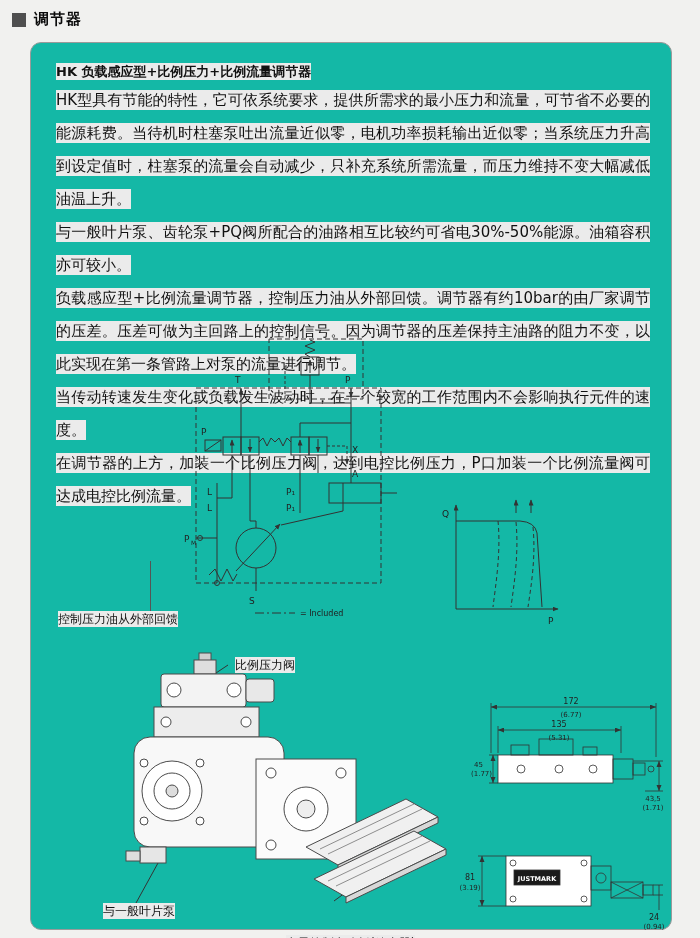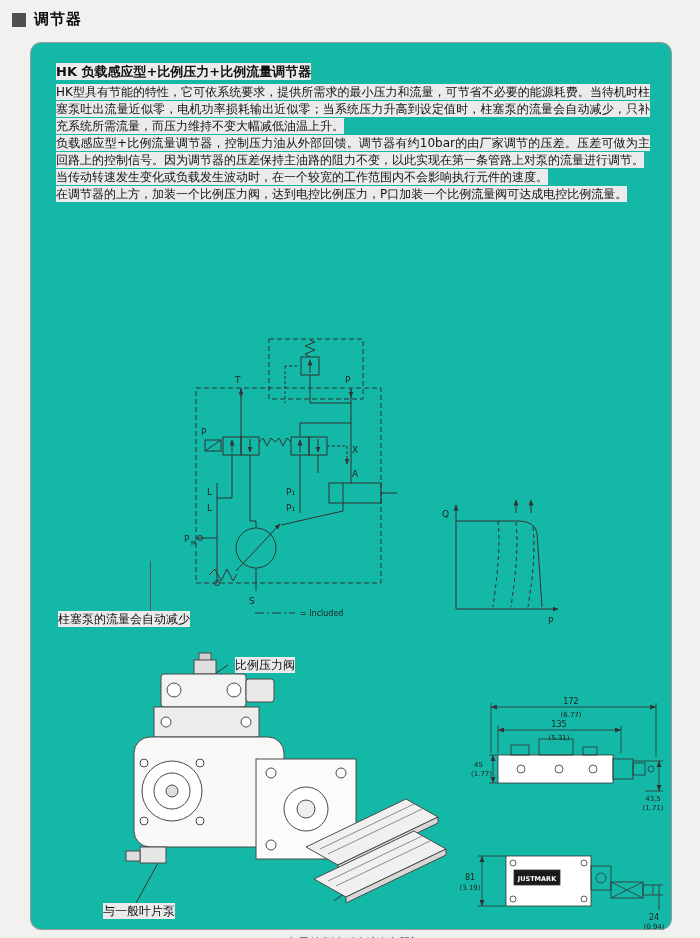--- a/index.html
+++ b/index.html
@@ -14,21 +14,21 @@
   .section-header { position:absolute; left:12px; top:10px; display:flex; align-items:center; gap:8px; }
   .hdr-square { width:14px; height:14px; background:#4f4f4f; display:inline-block; }
   .hdr-title { font-size:15px; font-weight:bold; color:#0a0a0a; letter-spacing:1px; }
 
   .content-box {
     position:absolute; left:30px; top:42px; width:642px; height:888px;
     background:#14b8a6; border:1px solid #9a9a9a; border-radius:11px;
   }
   .article { position:absolute; left:25px; top:16px; width:594px; }
   .doc-title { font-size:13px; font-weight:bold; line-height:25px; }
-  .para { font-size:12px; line-height:17px; text-align:justify; }
+  .para { font-size:15px; line-height:33px; text-align:justify; }
   .hl { background:#ebebeb; box-decoration-break:clone; -webkit-box-decoration-break:clone; padding:1px 0; }
 
   svg { position:absolute; overflow:visible; }
   svg text { font-family:"DejaVu Sans", sans-serif; }
 
   .schematic { left:120px; top:290px; width:290px; height:300px; }
   .pq-graph  { left:407px; top:448px; width:130px; height:140px; }
   .pump-art  { left:75px;  top:608px; width:340px; height:270px; }
   .dim-a     { left:440px; top:652px; width:200px; height:118px; }
   .dim-b     { left:425px; top:795px; width:215px; height:95px; }
@@ -48,20 +48,21 @@
   <div class="section-header">
     <span class="hdr-square"></span>
     <span class="hdr-title">调节器</span>
   </div>
 
   <div class="content-box">
 
     <div class="article">
       <div class="doc-title"><span class="hl">HK 负载感应型+比例压力+比例流量调节器</span></div>
       <p class="para"><span class="hl">HK型具有节能的特性，它可依系统要求，提供所需求的最小压力和流量，可节省不必要的能源耗费。当待机时柱塞泵吐出流量近似零，电机功率损耗输出近似零；当系统压力升高到设定值时，柱塞泵的流量会自动减少，只补充系统所需流量，而压力维持不变大幅减低油温上升。</span></p>
+      <p class="para"><span class="hl">与一般叶片泵、齿轮泵+PQ阀所配合的油路相互比较约可省电30%-50%能源。油箱容积亦可较小。</span></p>
       <p class="para"><span class="hl">负载感应型+比例流量调节器，控制压力油从外部回馈。调节器有约10bar的由厂家调节的压差。压差可做为主回路上的控制信号。因为调节器的压差保持主油路的阻力不变，以此实现在第一条管路上对泵的流量进行调节。</span></p>
       <p class="para"><span class="hl">当传动转速发生变化或负载发生波动时，在一个较宽的工作范围内不会影响执行元件的速度。</span></p>
       <p class="para"><span class="hl">在调节器的上方，加装一个比例压力阀，达到电控比例压力，P口加装一个比例流量阀可达成电控比例流量。</span></p>
     </div>
 
     <svg class="schematic" viewBox="0 0 290 300">
       <defs>
         <marker id="ah1" markerWidth="7" markerHeight="6" refX="5.5" refY="2.5" orient="auto" markerUnits="userSpaceOnUse">
           <path d="M0,0 L6,2.5 L0,5 Z" fill="#333"></path>
         </marker>
@@ -158,21 +159,21 @@
         <path d="M18,30 L82,30 Q97,31 99,42 L104,116"></path>
         <path d="M60,30 C63,60 58,92 55,116" stroke-dasharray="4 3"></path>
         <path d="M78,31 C81,62 76,94 73,116" stroke-dasharray="4 3"></path>
         <path d="M95,36 C98,66 93,96 90,116" stroke-dasharray="4 3"></path>
       </g>
       <text x="4" y="26" font-size="9" fill="#222">Q</text>
       <text x="110" y="133" font-size="9" fill="#222">P</text>
     </svg>
 
     <div class="leader-v"></div>
-    <div class="callout c-stack"><span class="hl">柱塞泵的流量会自动减少</span></div>
+    <div class="callout c-stack"><span class="hl">控制压力油从外部回馈</span></div>
 
     <svg class="pump-art" viewBox="0 0 340 270">
       <g stroke="#4a4a4a" stroke-width="1" fill="#ffffff">
 
         <line x1="122" y1="14" x2="95" y2="32" stroke="#333"></line>
         <line x1="30" y1="252" x2="52" y2="212" stroke="#333"></line>
         <line x1="228" y1="250" x2="258" y2="228" stroke="#333"></line>
 
         <rect x="93" y="2" width="12" height="8" fill="#cfcfcf"></rect>
         <rect x="88" y="9" width="22" height="14" fill="#dedede"></rect>

